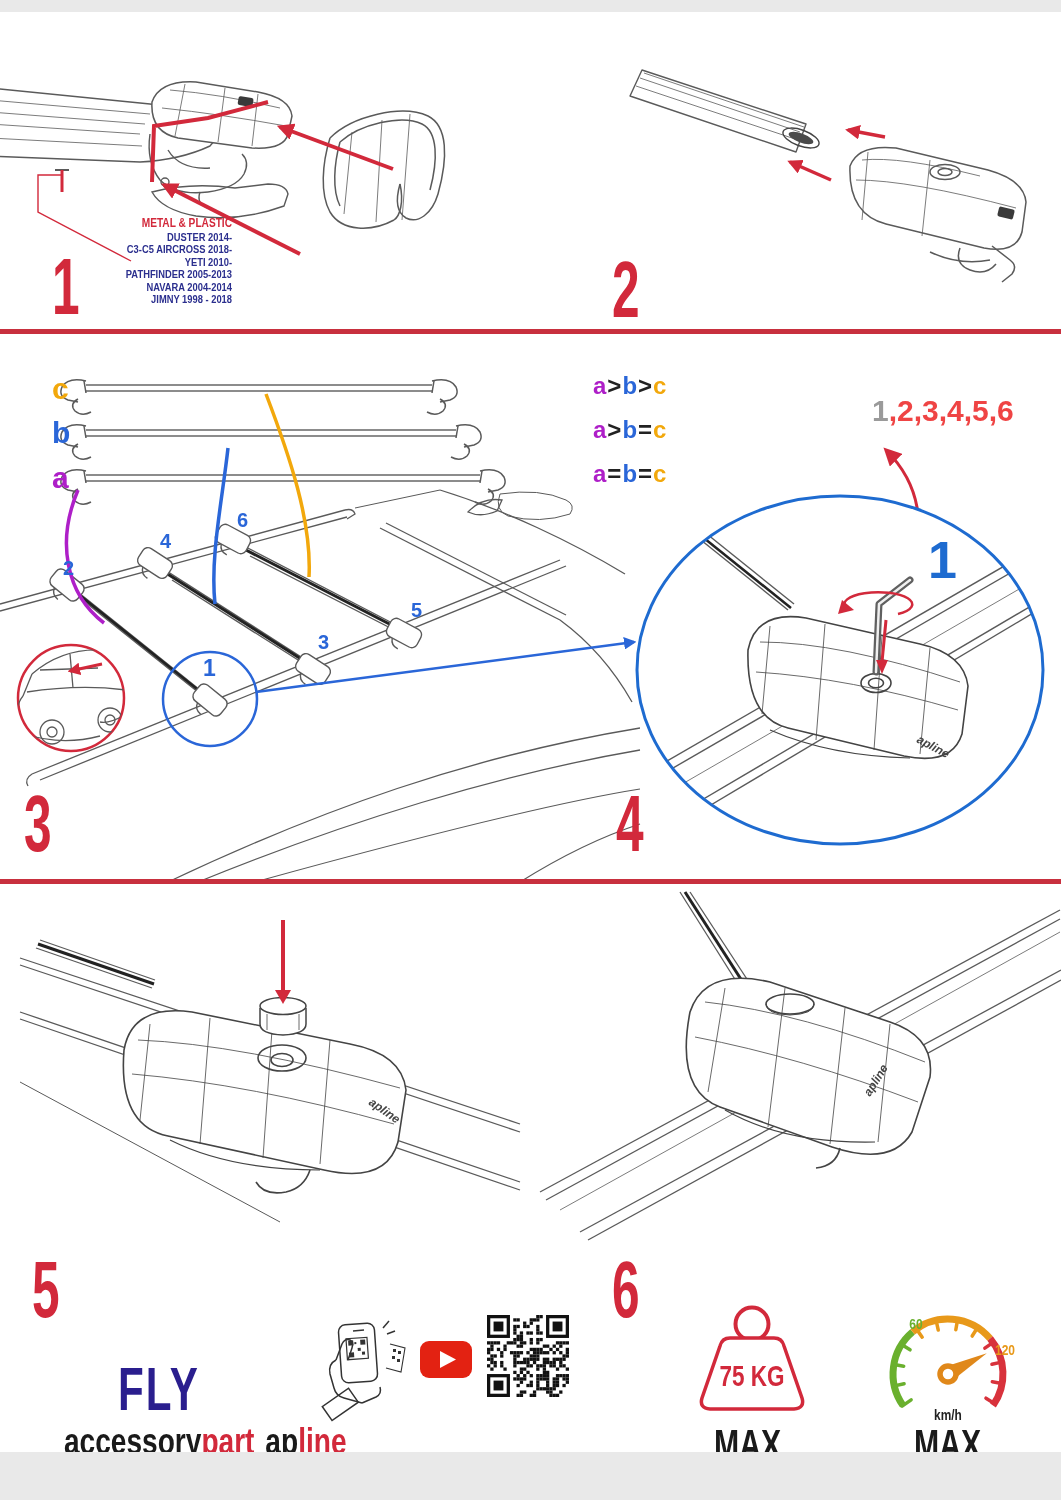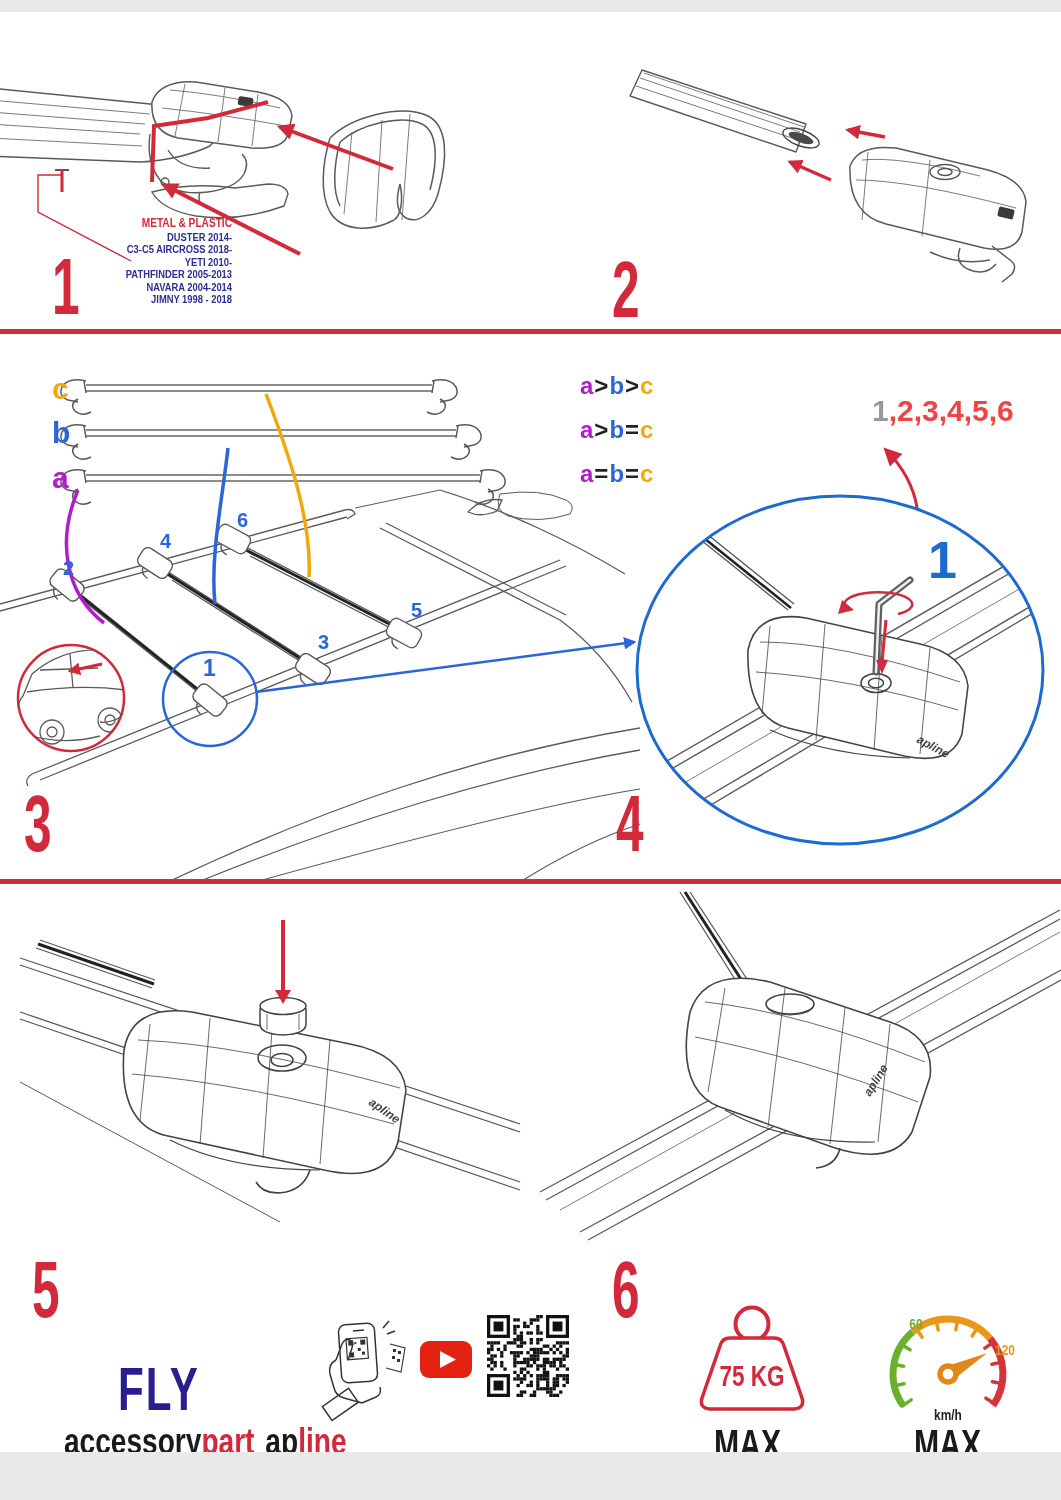--- a/index.html
+++ b/index.html
@@ -6,21 +6,21 @@
   .page{position:relative;width:1061px;height:1440px;background:#ffffff;margin:12px auto;
         font-family:"Liberation Sans",sans-serif;overflow:hidden;}
   .divider{position:absolute;left:0;width:1061px;height:5px;background:#c8303e;}
   .secnum{position:absolute;font-size:80px;font-weight:bold;color:#d2293b;line-height:1;
           transform:scaleX(0.62);transform-origin:left top;letter-spacing:-2px;}
   .mat-label{position:absolute;left:70px;top:203px;width:162px;text-align:right;
              color:#d2293b;font-weight:bold;font-size:13px;transform:scaleX(0.78);transform-origin:right top;}
   .models{position:absolute;left:58px;top:219px;width:174px;text-align:right;color:#2b2f8e;
           font-weight:bold;font-size:11px;line-height:12.4px;transform:scaleX(0.85);transform-origin:right top;}
   .bar-label{position:absolute;font-size:30px;font-weight:bold;line-height:1;}
-  .formula{position:absolute;left:580px;font-size:24px;font-weight:bold;letter-spacing:1px;}
+  .formula{position:absolute;left:593px;font-size:24px;font-weight:bold;letter-spacing:1px;}
   .f-a{color:#ae1fc8}.f-b{color:#2a66d8}.f-c{color:#f2a80c}.f-op{color:#222}
   .roofnum{position:absolute;color:#2a66d8;font-weight:bold;font-size:20px;line-height:1;}
   .seq{position:absolute;left:872px;top:382px;font-size:30px;font-weight:bold;letter-spacing:0px;}
   .seq-first{color:#9a9a9a}.seq-rest{color:#ef4444}
   .detail-num{position:absolute;left:928px;top:522px;font-size:52px;font-weight:bold;color:#1e6bd0;line-height:1;}
   .fly{position:absolute;left:118px;top:1346px;font-size:62px;font-weight:bold;color:#2a1e8e;
        letter-spacing:3px;line-height:1;transform:scaleX(0.68);transform-origin:left top;}
   .brandline{position:absolute;left:64px;top:1412px;font-size:36px;font-weight:bold;line-height:1;
        transform:scaleX(0.78);transform-origin:left top;white-space:nowrap;}
   .b-black{color:#1a1a1a}.b-red{color:#d2293b}.b-space{display:inline-block;width:14px;}

